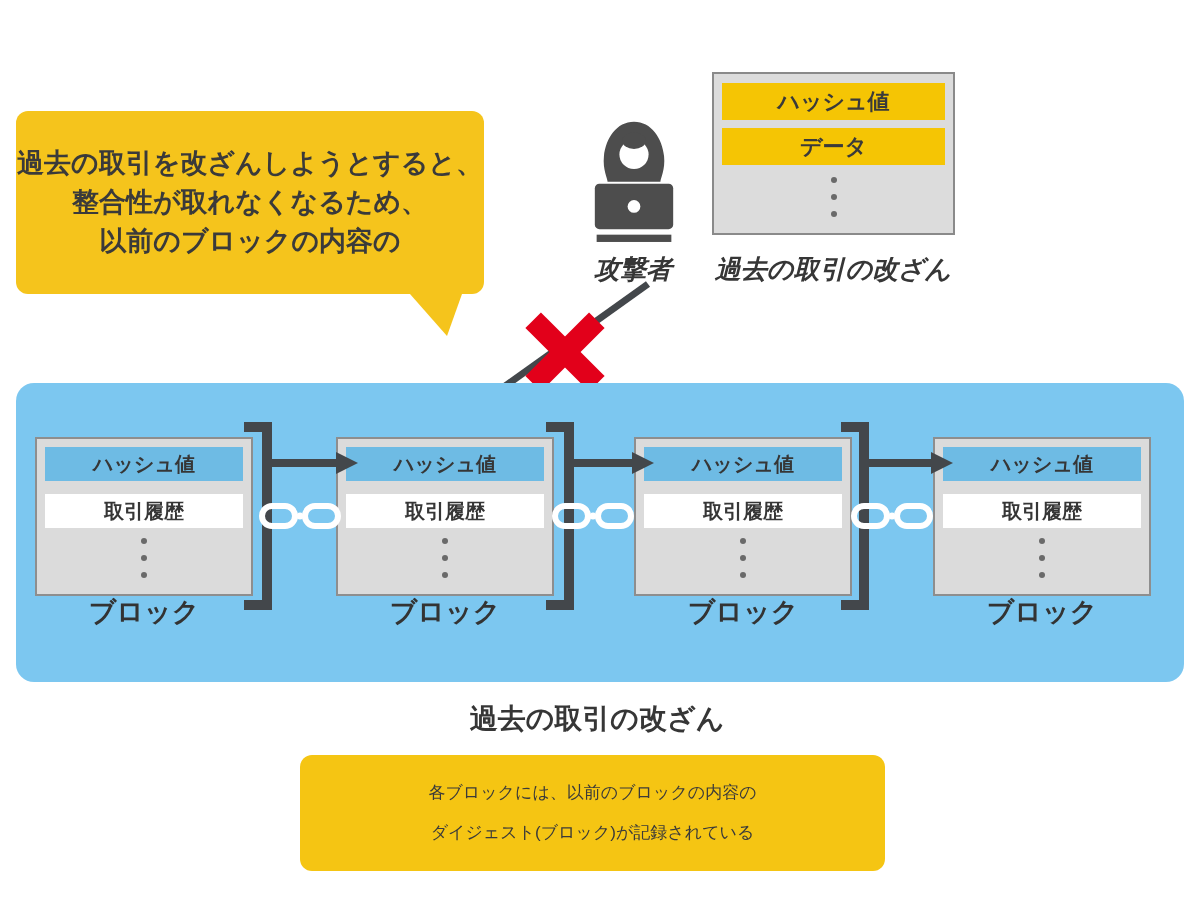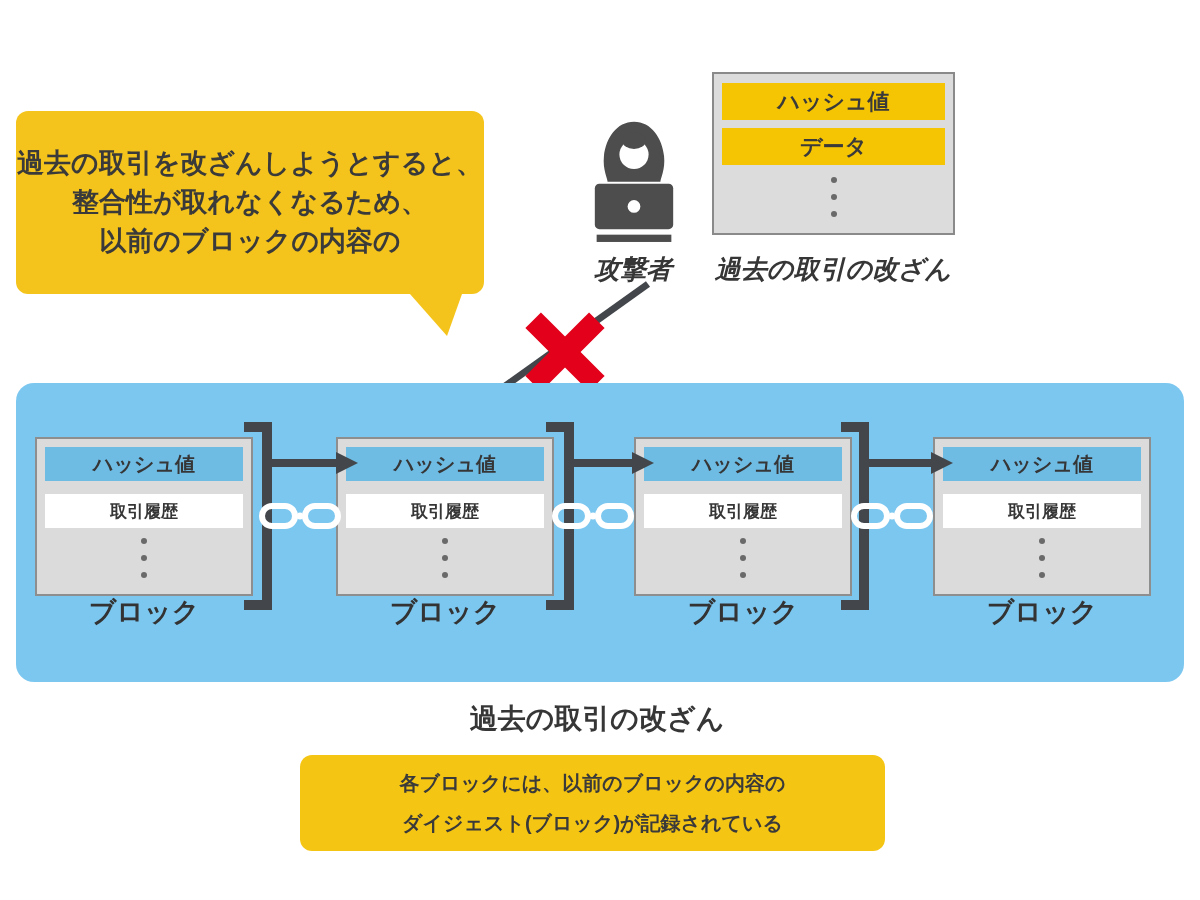--- a/index.html
+++ b/index.html
@@ -49,21 +49,21 @@
     background:#DBDBDB; border:2px solid #8E8E8E; padding:8px;
   }
   .block .hash-row {
     height:34px; background:#6EBBE4;
     display:flex; align-items:center; justify-content:center;
     font-size:20px; font-weight:700; color:#363636;
   }
   .block .history-row {
     height:34px; background:#ffffff; margin-top:13px;
     display:flex; align-items:center; justify-content:center;
-    font-size:17px; font-weight:700; color:#363636;
+    font-size:20px; font-weight:700; color:#363636;
   }
   .block .dots { margin-top:10px; }
   .block-label {
     position:absolute; top:594px; width:218px; text-align:center;
     font-size:27px; font-weight:700; color:#333333;
   }
 
   
   .bracket {
     position:absolute; top:422px; width:28px; height:188px;
@@ -79,24 +79,24 @@
   }
 
   .chain-link { position:absolute; top:501px; }
 
   
   .chain-title {
     position:absolute; left:0; top:700px; width:1194px; text-align:center;
     font-size:28px; font-weight:700; color:#363636;
   }
   .note-box {
-    position:absolute; left:300px; top:755px; width:585px; height:96px;
+    position:absolute; left:300px; top:755px; width:585px; height:116px;
     background:#F5C513; border-radius:12px;
     display:flex; flex-direction:column; justify-content:center; align-items:center;
-    text-align:center; font-size:20px; font-weight:700; line-height:40px; color:#3a3a3a;
+    text-align:center; font-size:17px; font-weight:400; line-height:40px; color:#3a3a3a;
   }
 </style>
 </head>
 <body>
 
 <div class="canvas">
 
   <div class="bubble">
     <div>過去の取引を改ざんしようとすると、</div>
     <div>整合性が取れなくなるため、</div>

